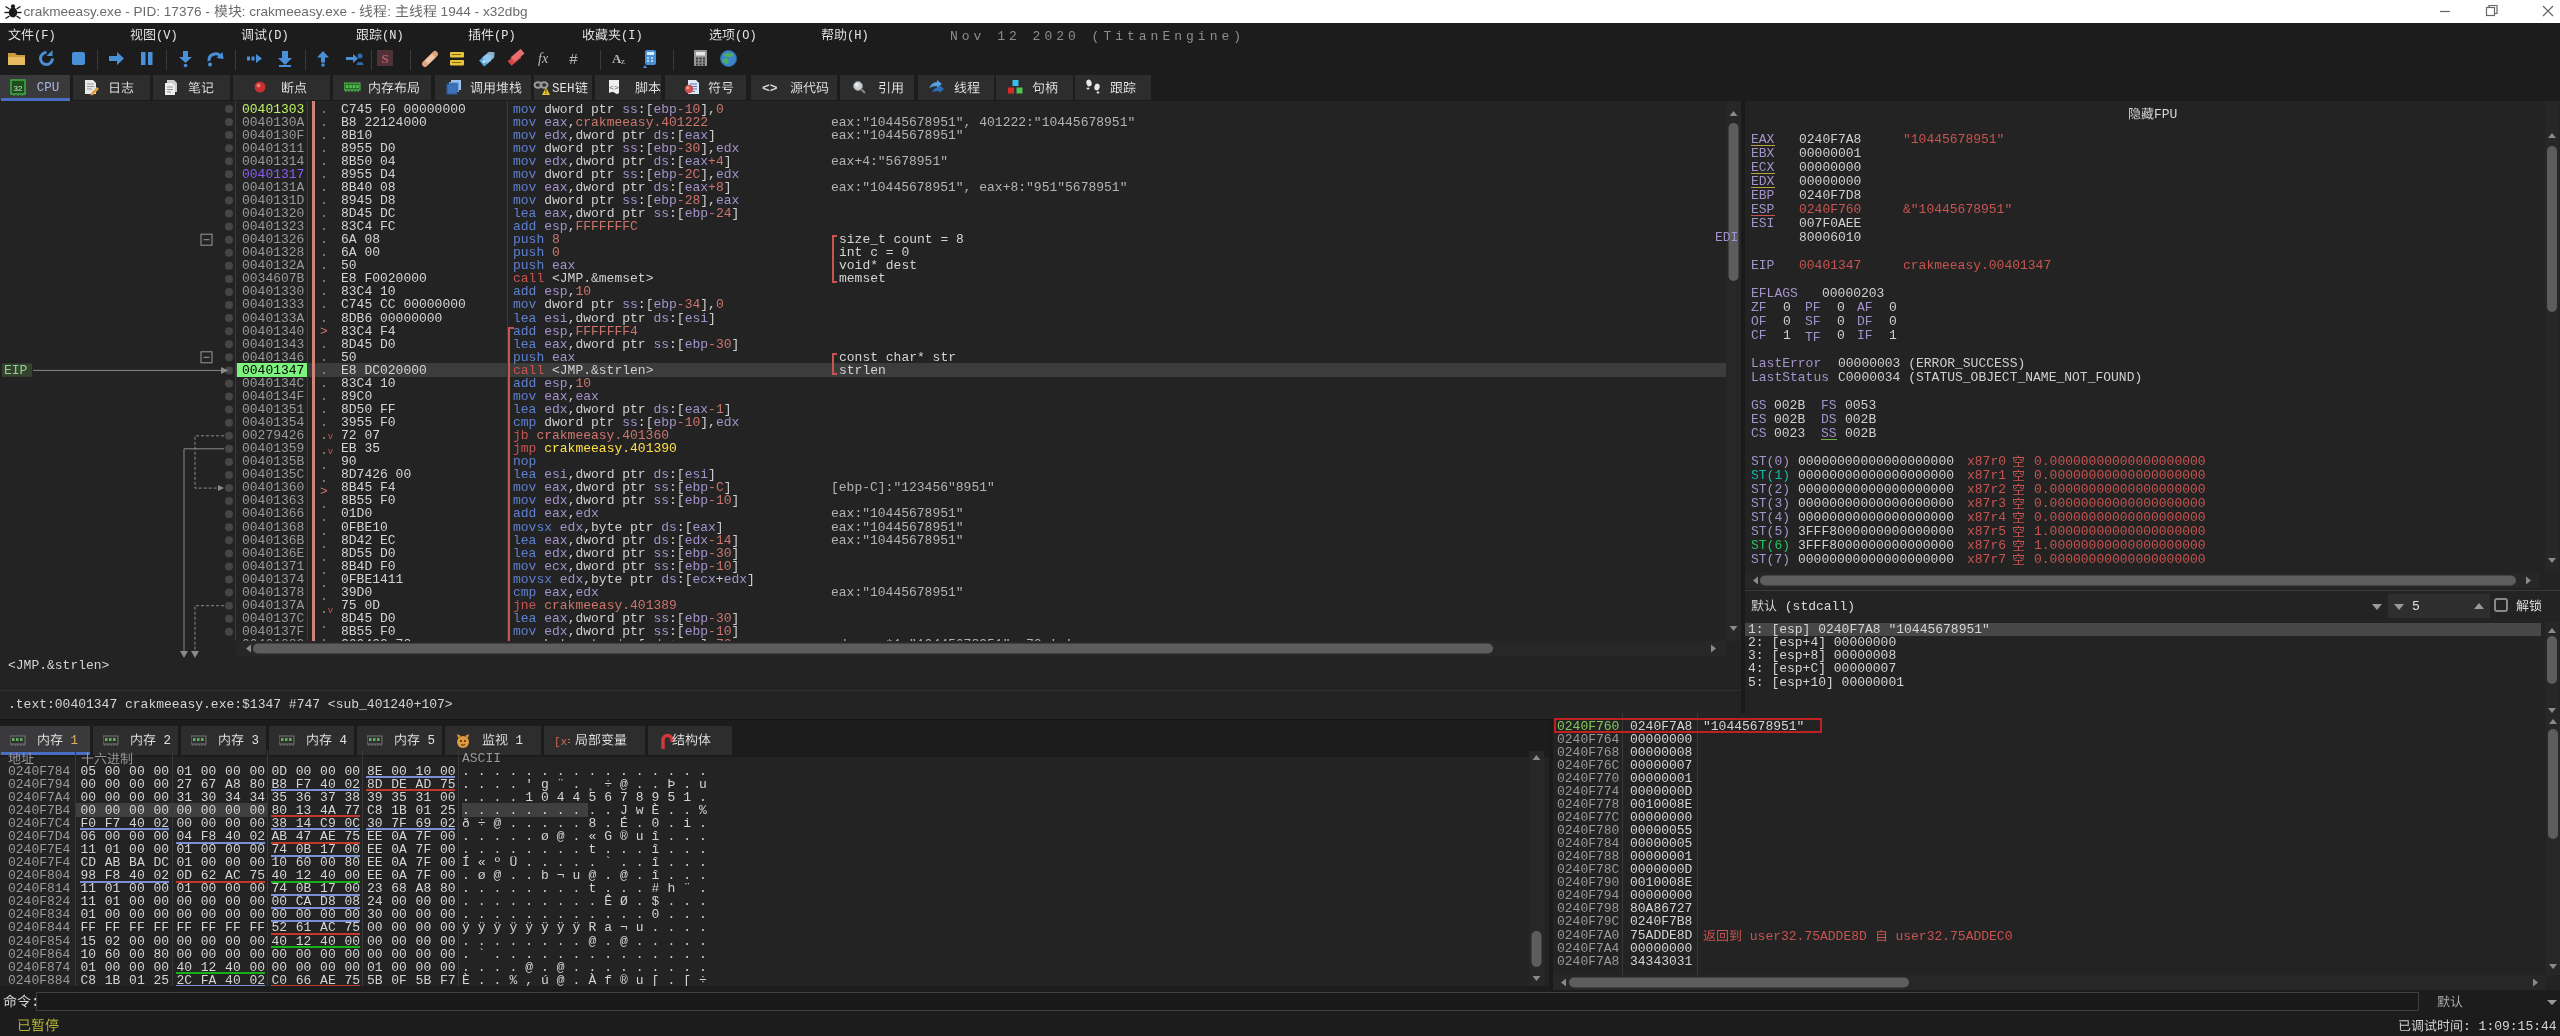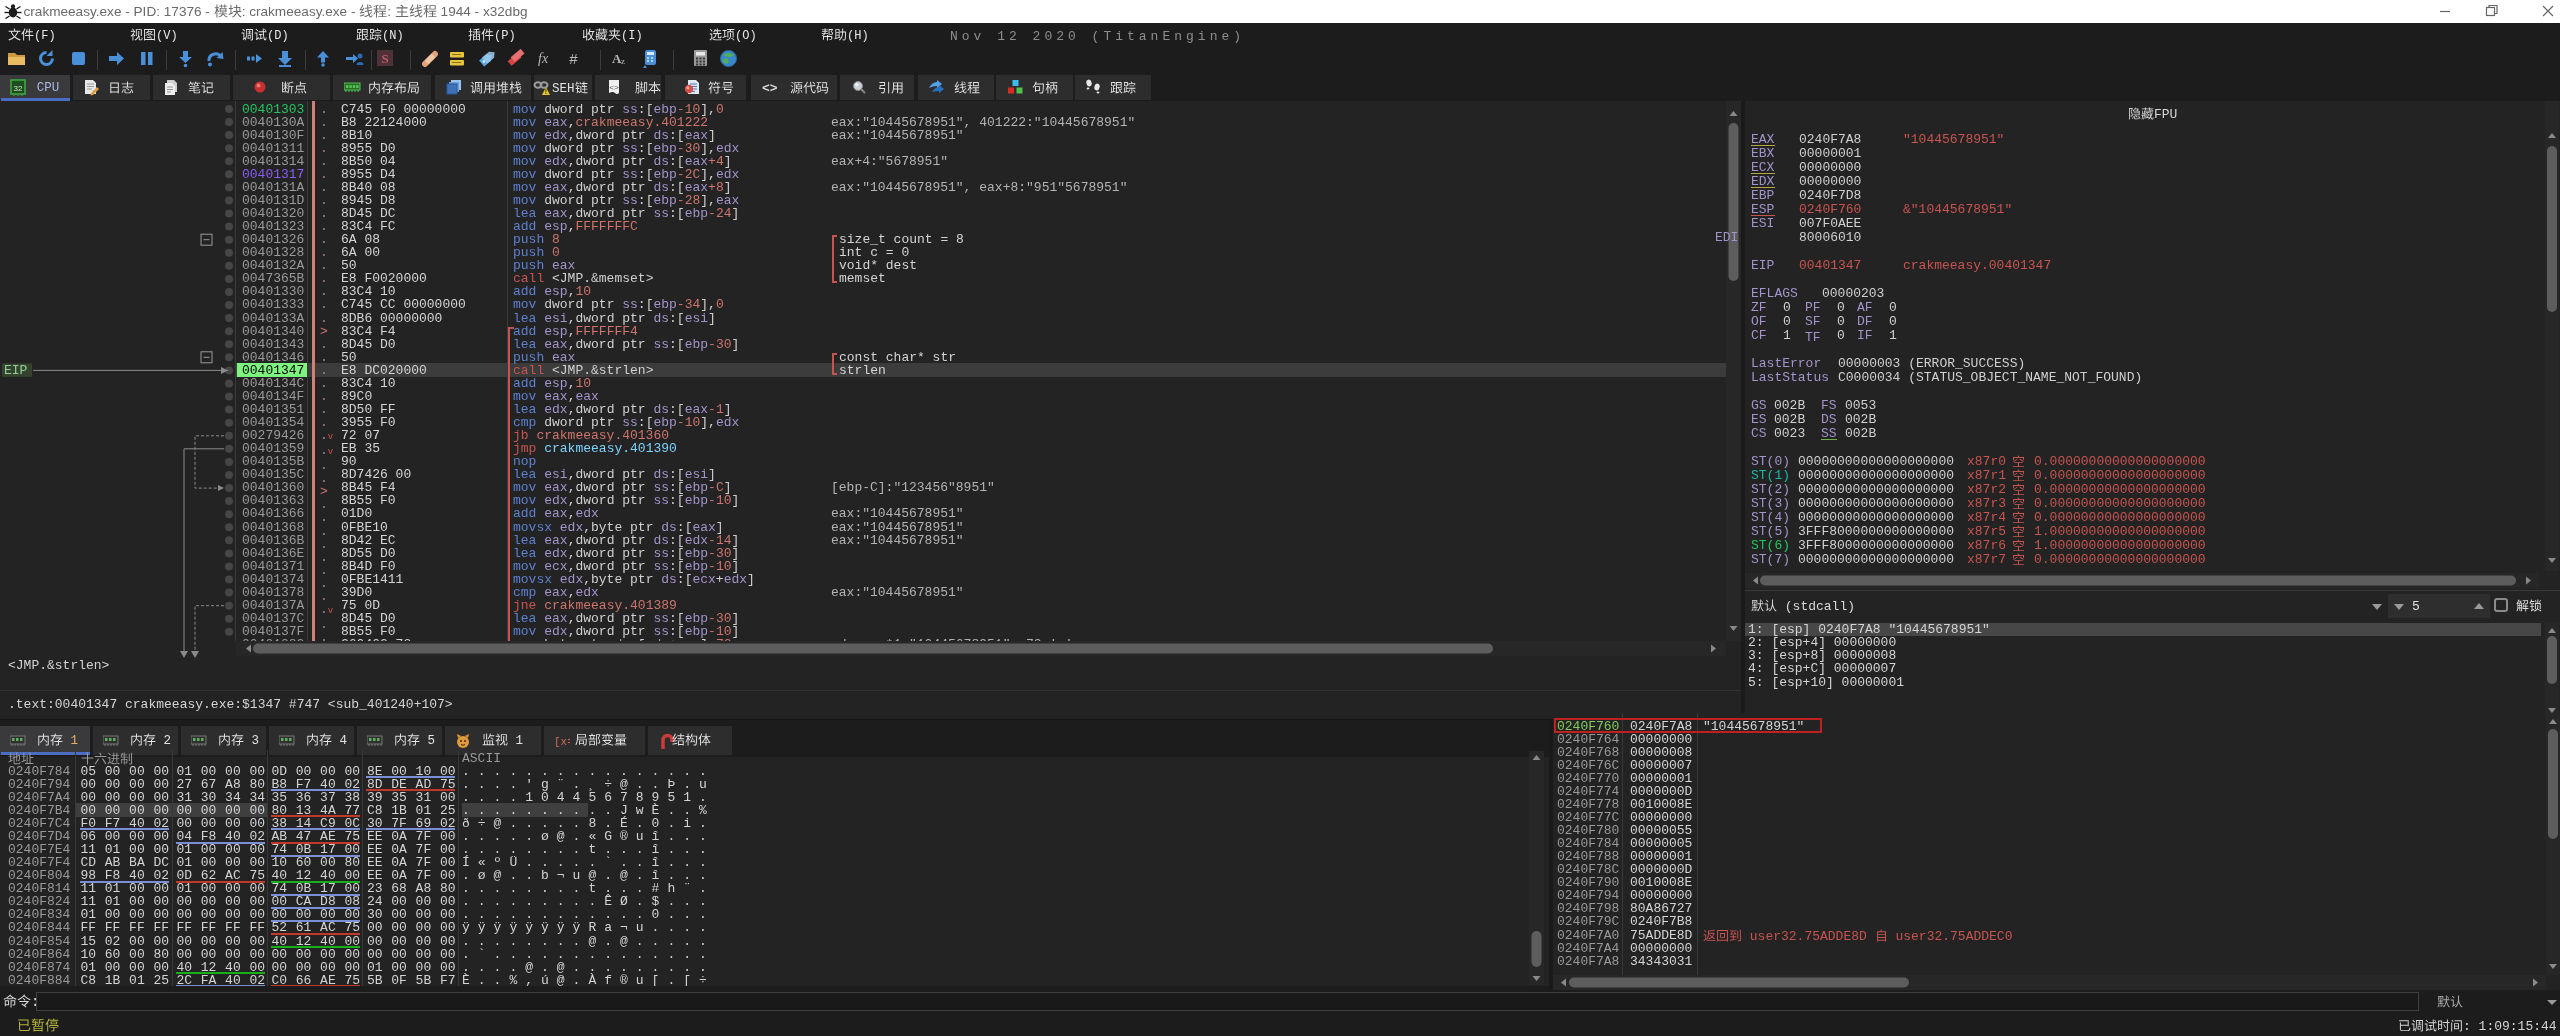--- a/index.html
+++ b/index.html
@@ -513,34 +513,34 @@
       <circle cx="5" cy="530.8" r="4" fill="#464646"></circle>
       <circle cx="5" cy="543.9" r="4" fill="#464646"></circle>
     </svg>
     <div style="position:absolute;left:235px;top:0px;width:1px;height:540px;background:#3a3a3a"></div>
     <div style="position:absolute;left:307px;top:0px;width:1px;height:540px;background:#3a3a3a"></div>
     <div style="position:absolute;left:312px;top:0px;width:3px;height:540px;background:#cf8377"></div>
     <div style="position:absolute;left:507px;top:0px;width:1px;height:540px;background:#3a3a3a"></div>
     <div style="position:absolute;left:508px;top:225.69px;width:2px;height:314.31px;background:#c75450"></div>
     <div style="position:absolute;left:509px;top:225.69px;width:5px;height:2px;background:#c75450"></div>
   </div>
-<div class="a m" style="left:242px;top:102.5px;color:#9a9a9a"><span style="color:#22c55e">00401303</span>
+<div class="a m" style="left:242px;top:102.5px;color:#9a9a9a"><span style="color:#bef264">00401303</span>
 <span style="color:#9a9a9a">0040130A</span>
 <span style="color:#9a9a9a">0040130F</span>
 <span style="color:#9a9a9a">00401311</span>
 <span style="color:#9a9a9a">00401314</span>
 <span style="color:#8b5cf6">00401317</span>
 <span style="color:#9a9a9a">0040131A</span>
 <span style="color:#9a9a9a">0040131D</span>
 <span style="color:#9a9a9a">00401320</span>
 <span style="color:#9a9a9a">00401323</span>
 <span style="color:#9a9a9a">00401326</span>
 <span style="color:#9a9a9a">00401328</span>
 <span style="color:#9a9a9a">0040132A</span>
-<span style="color:#9a9a9a">0047365B</span>
+<span style="color:#9a9a9a">0034607B</span>
 <span style="color:#9a9a9a">00401330</span>
 <span style="color:#9a9a9a">00401333</span>
 <span style="color:#9a9a9a">0040133A</span>
 <span style="color:#9a9a9a">00401340</span>
 <span style="color:#9a9a9a">00401343</span>
 <span style="color:#9a9a9a">00401346</span>
 <span style="color:#000000">00401347</span>
 <span style="color:#9a9a9a">0040134C</span>
 <span style="color:#9a9a9a">0040134F</span>
 <span style="color:#9a9a9a">00401351</span>
@@ -666,21 +666,21 @@
 <span style="color:#5e81d2">lea </span><span style="color:#a394cb">esi</span><span style="color:#d0d0d0">,dword ptr </span><span style="color:#a394cb">ds</span><span style="color:#d0d0d0">:[</span><span style="color:#a394cb">esi</span><span style="color:#d0d0d0">]</span>
 <span style="color:#5e81d2">add </span><span style="color:#a394cb">esp</span><span style="color:#d0d0d0">,</span><span style="color:#cd756d">FFFFFFF4</span>
 <span style="color:#5e81d2">lea </span><span style="color:#a394cb">eax</span><span style="color:#d0d0d0">,dword ptr </span><span style="color:#a394cb">ss</span><span style="color:#d0d0d0">:[</span><span style="color:#a394cb">ebp</span><span style="color:#cd756d">-30</span><span style="color:#d0d0d0">]</span>
 <span style="color:#5e81d2">push </span><span style="color:#a394cb">eax</span>
 <span style="color:#c75450">call </span><span style="color:#d0d0d0">&lt;JMP.&amp;strlen&gt;</span>
 <span style="color:#5e81d2">add </span><span style="color:#a394cb">esp</span><span style="color:#d0d0d0">,</span><span style="color:#cd756d">10</span>
 <span style="color:#5e81d2">mov </span><span style="color:#a394cb">eax</span><span style="color:#d0d0d0">,</span><span style="color:#a394cb">eax</span>
 <span style="color:#5e81d2">lea </span><span style="color:#a394cb">edx</span><span style="color:#d0d0d0">,dword ptr </span><span style="color:#a394cb">ds</span><span style="color:#d0d0d0">:[</span><span style="color:#a394cb">eax</span><span style="color:#cd756d">-1</span><span style="color:#d0d0d0">]</span>
 <span style="color:#5e81d2">cmp </span><span style="color:#d0d0d0">dword ptr </span><span style="color:#a394cb">ss</span><span style="color:#d0d0d0">:[</span><span style="color:#a394cb">ebp</span><span style="color:#cd756d">-10</span><span style="color:#d0d0d0">],</span><span style="color:#a394cb">edx</span>
 <span style="color:#c75450">jb </span><span style="color:#cd756d">crakmeeasy.401360</span>
-<span style="color:#c75450">jmp </span><span style="color:#7dd3fc">crakmeeasy.401390</span>
+<span style="color:#c75450">jmp </span><span style="color:#fde047">crakmeeasy.401390</span>
 <span style="color:#5e81d2">nop</span>
 <span style="color:#5e81d2">lea </span><span style="color:#a394cb">esi</span><span style="color:#d0d0d0">,dword ptr </span><span style="color:#a394cb">ds</span><span style="color:#d0d0d0">:[</span><span style="color:#a394cb">esi</span><span style="color:#d0d0d0">]</span>
 <span style="color:#5e81d2">mov </span><span style="color:#a394cb">eax</span><span style="color:#d0d0d0">,dword ptr </span><span style="color:#a394cb">ss</span><span style="color:#d0d0d0">:[</span><span style="color:#a394cb">ebp</span><span style="color:#cd756d">-C</span><span style="color:#d0d0d0">]</span>
 <span style="color:#5e81d2">mov </span><span style="color:#a394cb">edx</span><span style="color:#d0d0d0">,dword ptr </span><span style="color:#a394cb">ss</span><span style="color:#d0d0d0">:[</span><span style="color:#a394cb">ebp</span><span style="color:#cd756d">-10</span><span style="color:#d0d0d0">]</span>
 <span style="color:#5e81d2">add </span><span style="color:#a394cb">eax</span><span style="color:#d0d0d0">,</span><span style="color:#a394cb">edx</span>
 <span style="color:#5e81d2">movsx </span><span style="color:#a394cb">edx</span><span style="color:#d0d0d0">,byte ptr </span><span style="color:#a394cb">ds</span><span style="color:#d0d0d0">:[</span><span style="color:#a394cb">eax</span><span style="color:#d0d0d0">]</span>
 <span style="color:#5e81d2">lea </span><span style="color:#a394cb">eax</span><span style="color:#d0d0d0">,dword ptr </span><span style="color:#a394cb">ds</span><span style="color:#d0d0d0">:[</span><span style="color:#a394cb">edx</span><span style="color:#cd756d">-14</span><span style="color:#d0d0d0">]</span>
 <span style="color:#5e81d2">lea </span><span style="color:#a394cb">edx</span><span style="color:#d0d0d0">,dword ptr </span><span style="color:#a394cb">ss</span><span style="color:#d0d0d0">:[</span><span style="color:#a394cb">ebp</span><span style="color:#cd756d">-30</span><span style="color:#d0d0d0">]</span>
 <span style="color:#5e81d2">mov </span><span style="color:#a394cb">ecx</span><span style="color:#d0d0d0">,dword ptr </span><span style="color:#a394cb">ss</span><span style="color:#d0d0d0">:[</span><span style="color:#a394cb">ebp</span><span style="color:#cd756d">-10</span><span style="color:#d0d0d0">]</span>
 <span style="color:#5e81d2">movsx </span><span style="color:#a394cb">edx</span><span style="color:#d0d0d0">,byte ptr </span><span style="color:#a394cb">ds</span><span style="color:#d0d0d0">:[</span><span style="color:#a394cb">ecx</span><span style="color:#d0d0d0">+</span><span style="color:#a394cb">edx</span><span style="color:#d0d0d0">]</span>

